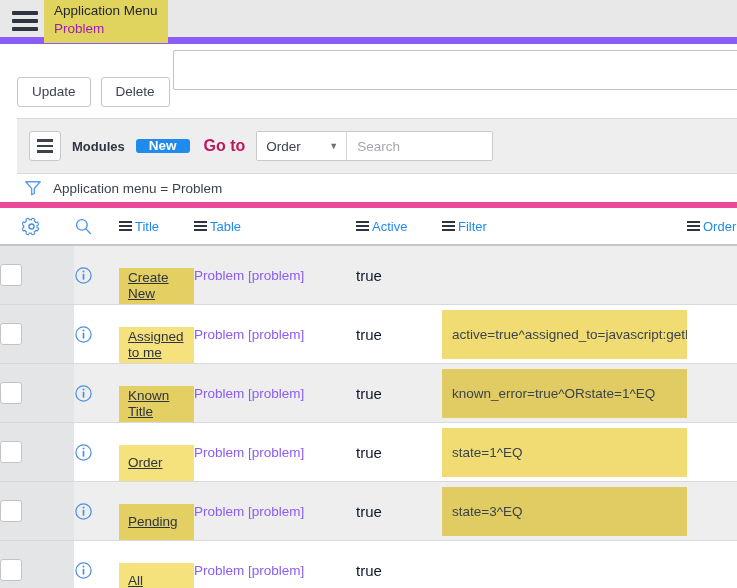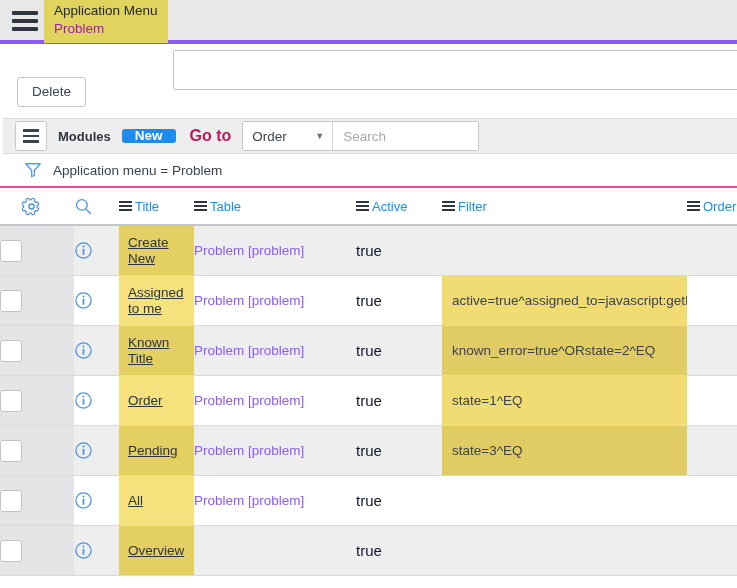--- a/index.html
+++ b/index.html
@@ -13,21 +13,21 @@
     font-size: 13px;
     color: #2e3440;
     -webkit-font-smoothing: antialiased;
   }
 
   
   .topbar {
     position: relative;
     height: 44px;
     background: #e8e8e8;
-    border-bottom: 4px solid #8b5cf6;
+    border-bottom: 7px solid #8b5cf6;
     display: flex;
     align-items: flex-start;
   }
   .top-hamburger {
     width: 26px;
     height: 22px;
     margin: 10px 6px 0 12px;
     display: flex;
     flex-direction: column;
     justify-content: center;
@@ -90,22 +90,22 @@
     font-family: "Liberation Sans", sans-serif;
     line-height: 1.1;
   }
 
   
   .goto-outer {
     background: #eeeeee;
     border: 1px solid #d8dadd;
     border-left: none;
     border-right: none;
-    margin: 0 0 0 3px;
-    height: 36px;
+    margin: 0 0 0 17px;
+    height: 56px;
     display: flex;
     align-items: center;
     padding: 0 12px;
     gap: 11px;
   }
   .modules-ham {
     width: 32px;
     height: 30px;
     border: 1px solid #c6cacd;
     border-radius: 3px;
@@ -184,21 +184,21 @@
   .goto-search::placeholder { color: #a3a8ad; }
 
   
   .breadcrumb-row {
     background: #ffffff;
     height: 34px;
     display: flex;
     align-items: center;
     padding-left: 24px;
     gap: 11px;
-    border-bottom: 2px solid #ec4899;
+    border-bottom: 6px solid #ec4899;
   }
   .funnel-icon { width: 18px; height: 18px; flex: 0 0 auto; }
   .breadcrumb-text {
     font-size: 13.5px;
     color: #3b434d;
     cursor: pointer;
   }
 
   
   table.list {
@@ -270,24 +270,25 @@
     display: inline-block;
     vertical-align: middle;
     cursor: pointer;
   }
   td.cell-info { text-align: left; padding-left: 7px; }
   .info-icon { width: 19px; height: 19px; cursor: pointer; display: block; }
 
   td.cell-title { padding: 0; }
   .title-hl {
     background: #f5e27c;
-    height: 49px;
+    height: 36px;
     display: flex;
     align-items: center;
     padding: 0 8px 0 9px;
+    margin-top: 22px;
   }
   tr.alt .title-hl { background: #e4cf63; }
   .title-link {
     font-size: 13.5px;
     color: #2e3440;
     text-decoration: underline;
     cursor: pointer;
     line-height: 1.18;
   }
 
@@ -328,20 +329,21 @@
     <div class="l1">Application Menu</div>
     <div class="l2">Problem</div>
   </div>
 </div>
 
 <div class="field-strip">
   <div class="partial-input"></div>
 </div>
 
 <div class="action-row">
+  <button class="btn-secondary">Update</button>
   <button class="btn-secondary">Delete</button>
 </div>
 
 <div class="goto-outer">
   <div class="modules-ham">
     <span></span>
     <span></span>
     <span></span>
   </div>
   <div class="modules-label">Modules</div>
@@ -496,21 +498,21 @@
           </svg>
         </td>
         <td class="cell-title">
           <div class="title-hl">
             <a class="title-link">Known Title</a>
           </div>
         </td>
         <td class="cell-table">Problem [problem]</td>
         <td class="cell-active">true</td>
         <td class="cell-filter">
-          <div class="filter-hl">known_error=true^ORstate=2^EQ</div>
+          <div class="filter-hl">known_error=true^ORstate=1^EQ</div>
         </td>
         <td class="cell-order"></td>
       </tr>
       <tr>
         <td class="cell-check"><span class="checkbox"></span></td>
         <td class="cell-info">
           <svg class="info-icon" viewBox="0 0 20 20">
             <circle cx="10" cy="10" r="8" fill="none" stroke="#4a90e2" stroke-width="1.3"></circle>
             <circle cx="10" cy="5.8" r="1.05" fill="#4a90e2"></circle>
             <rect x="9.1" y="8.2" width="1.8" height="6.2" rx="0.7" fill="#4a90e2"></rect>

